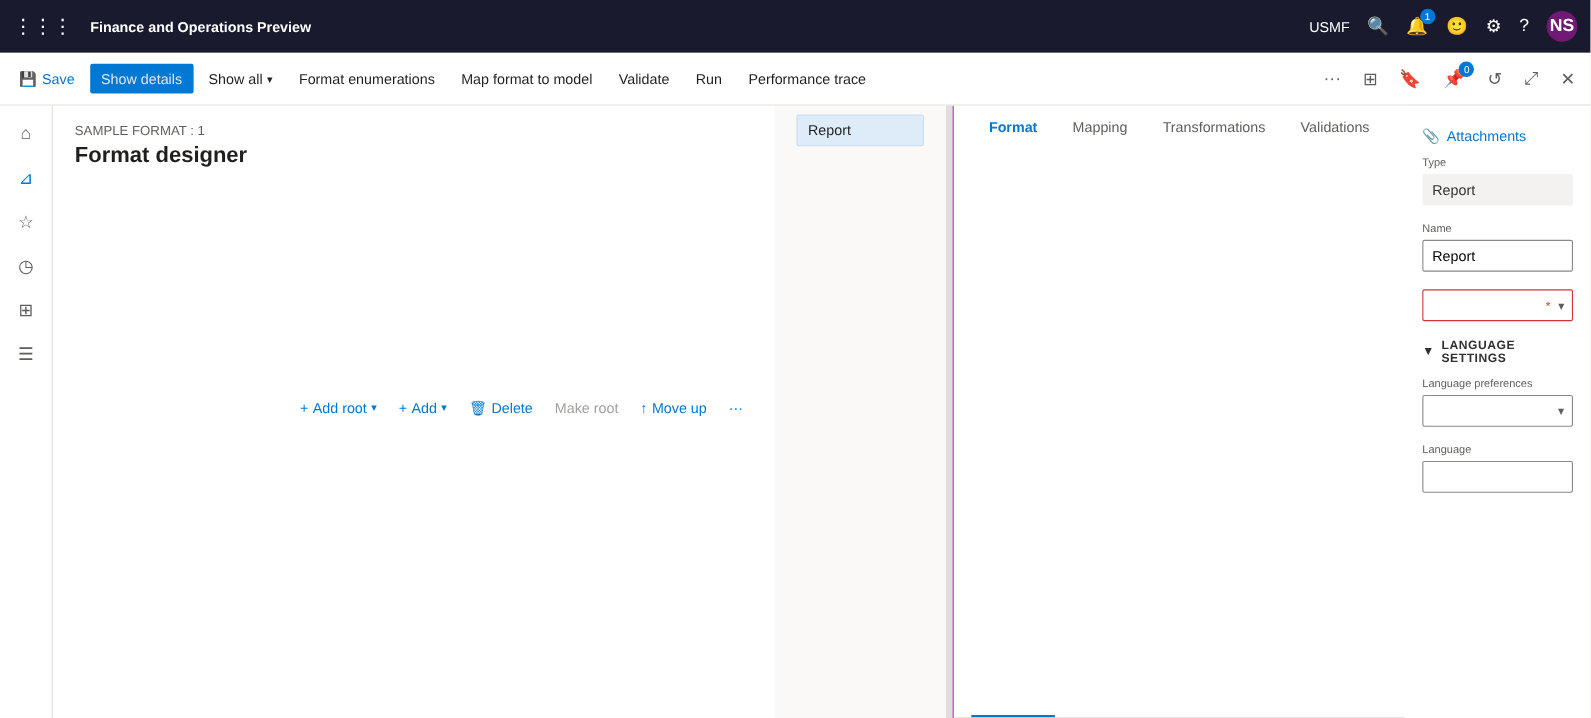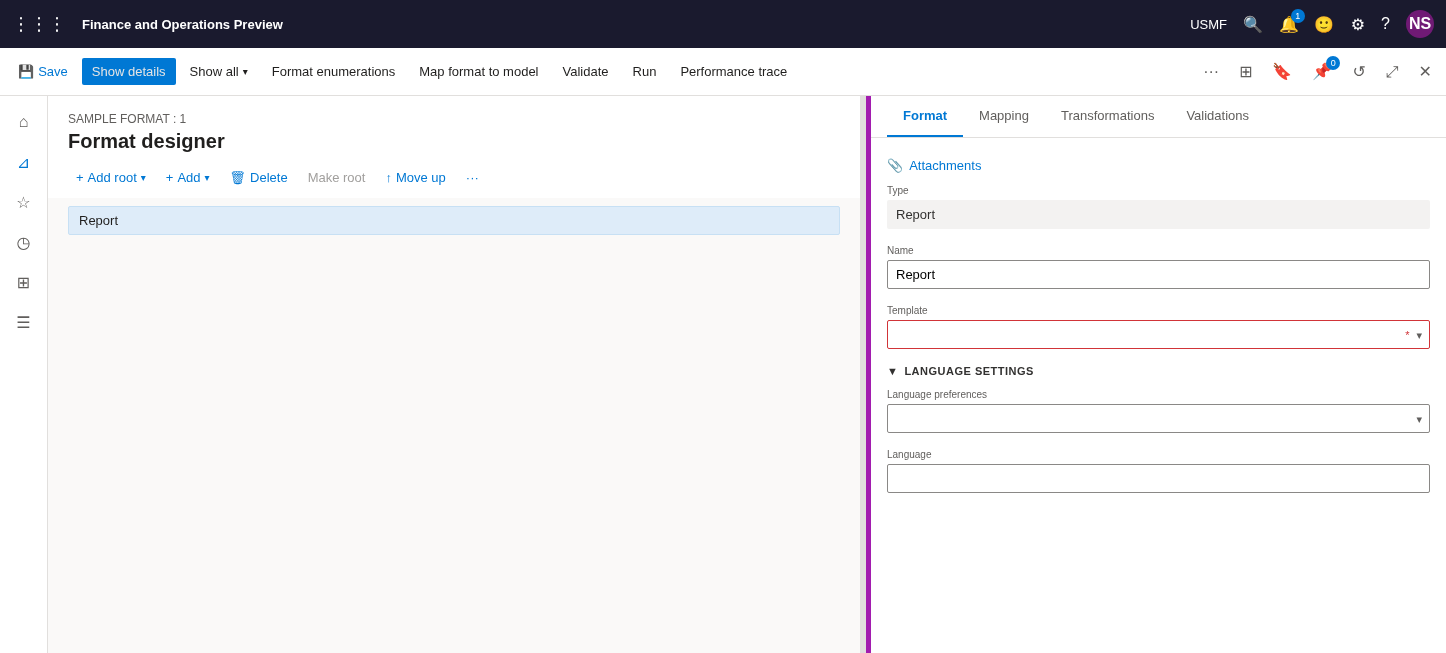--- a/index.html
+++ b/index.html
@@ -174,21 +174,21 @@
       display: flex;
       flex: 1;
       overflow: hidden;
     }
 
     
     .left-panel {
       flex: 1;
       background: white;
       display: flex;
-      flex-direction: column;
+      flex-direction: row;
       overflow: hidden;
     }
 
     
     .page-header {
       padding: 16px 20px 0 20px;
       background: white;
     }
     .page-breadcrumb {
       font-size: 12px;
@@ -245,23 +245,23 @@
     }
     .tree-item-label {
       font-size: 13px;
       color: #201f1e;
     }
 
     
     .right-panel {
       width: 580px;
       background: white;
-      border-left: 5px solid #a21caf;
-      display: flex;
-      flex-direction: column;
+      border-left: 1px solid #a21caf;
+      display: flex;
+      flex-direction: row;
       overflow: hidden;
       position: relative;
     }
 
     
     .panel-tabs {
       display: flex;
       padding: 0 16px;
       border-bottom: 1px solid #e1dfdd;
       background: white;
@@ -533,21 +533,20 @@
           
         </div>
 
         <div class="form-group">
           <label class="form-label">Name</label>
           <input class="form-input" type="text" value="Report" style="">
           
         </div>
 
         <div class="form-group">
-          <label class="form-label">Template</label>
           <div class="form-select-wrapper">
             <select class="form-select">
               <option value=""></option>
             </select>
             <span class="form-select-arrow">
               <span class="required-star">*</span> ▾
             </span>
           </div>
         </div>
 

